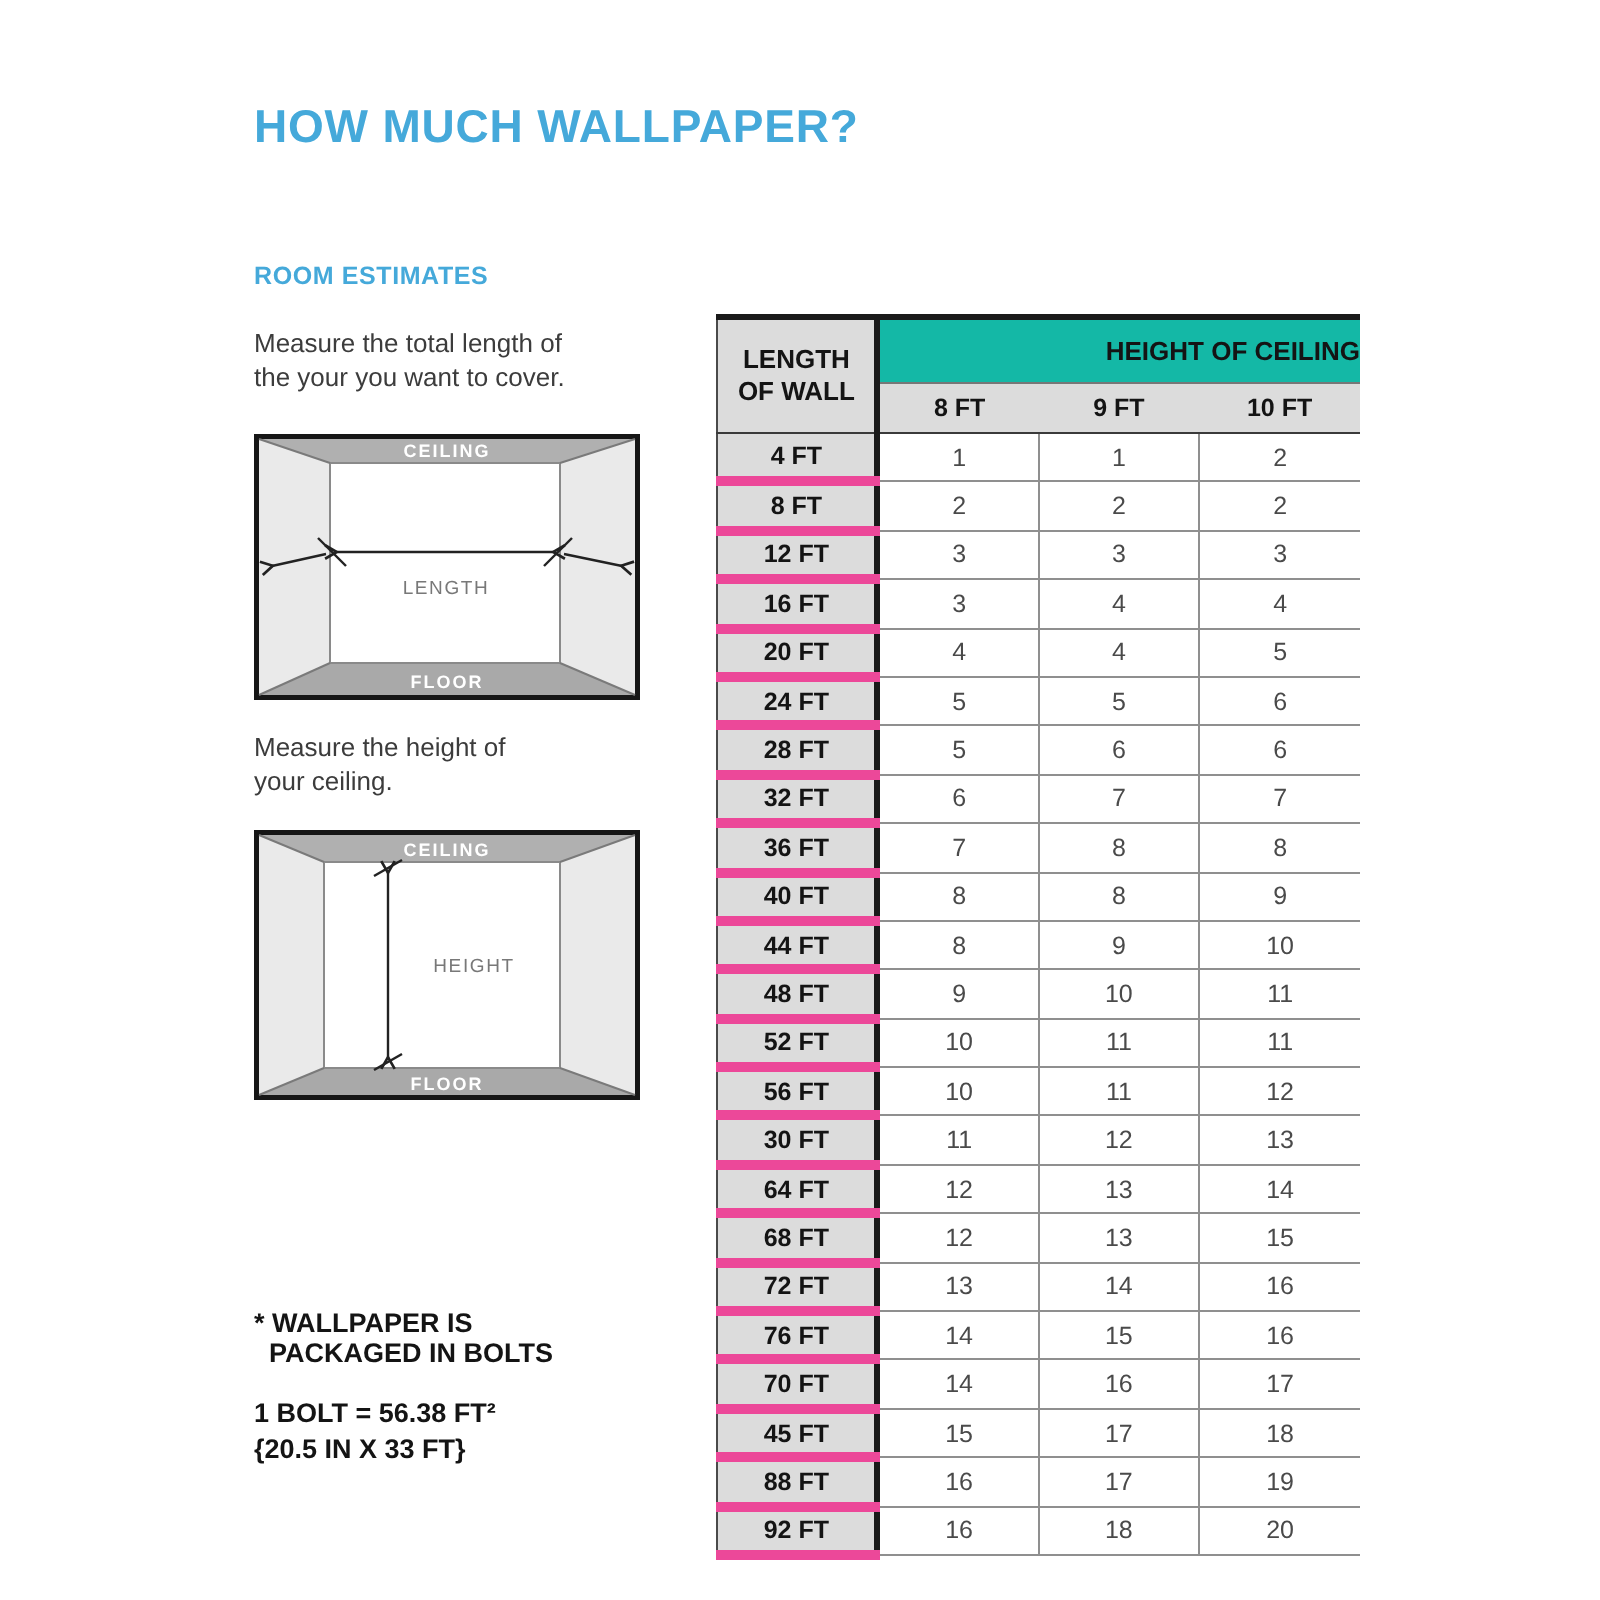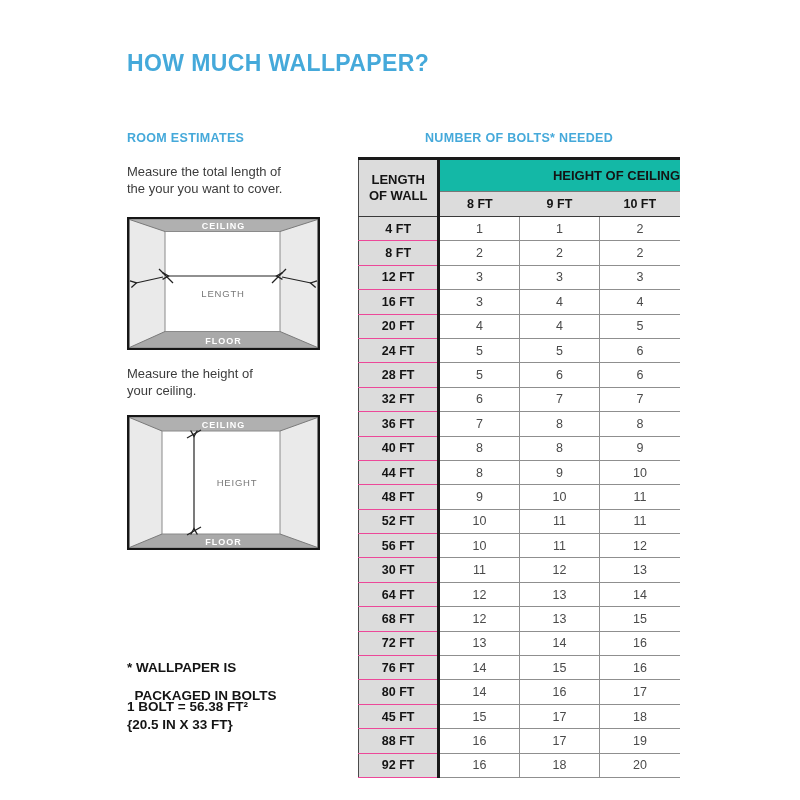--- a/index.html
+++ b/index.html
@@ -29,21 +29,21 @@
     position: absolute; left: 127px; width: 220px;
     font-size: 13px; line-height: 17px; color: #3c3c3c;
     white-space: pre-wrap;
   }
   .para-1 { top: 143px; }
   .para-2 { top: 345px; }
   .para-3 { top: 546px; }
 
   .footnote {
     position: absolute; left: 127px; top: 634px; width: 230px;
-    font-size: 13.5px; font-weight: bold; line-height: 28px; color: #141414;
+    font-size: 13.5px; font-weight: bold; line-height: 15px; color: #141414;
     white-space: pre-wrap;
   }
   .bolt-spec {
     position: absolute; left: 127px; top: 678px; width: 230px;
     font-size: 13.5px; font-weight: bold; line-height: 18px; color: #141414;
     white-space: pre-wrap;
   }
 
   .diagram { position: absolute; left: 127px; }
   .diagram-1 { top: 197px; }
@@ -78,41 +78,40 @@
   }
   tr.subhead th {
     background: #dcdcdc;
     border-bottom: 1px solid #3a3a3a;
     font-size: 12.5px; font-weight: bold; color: #141414;
     height: 25px; text-align: center;
   }
   td.rowlab {
     background: #dcdcdc;
     border-right: 3px solid #1a1a1a;
-    border-bottom: 1px solid #ec4899;
+    border-bottom: 5px solid #ec4899;
     font-size: 12.5px; font-weight: bold; color: #141414;
     height: 24.4px; text-align: center;
   }
   td.val {
     border-bottom: 1px solid #8f8f8f;
     border-left: 1px solid #8f8f8f;
     font-size: 12.5px; color: #4a4a4a;
     height: 24.4px; text-align: center;
     background: #ffffff;
   }
 </style>
 </head>
 <body>
 
 <div class="canvas">
 
   <div class="page-title">HOW MUCH WALLPAPER?</div>
 
   <div class="section-heading heading-left">ROOM ESTIMATES</div>
-  <div class="section-heading heading-table">NUMBER OF BOLTS* NEEDED</div>
 
   <div class="para para-1">Measure the total length of
 the your you want to cover.</div>
 
   <svg class="diagram diagram-1" width="193" height="133" viewBox="0 0 193 133">
     <defs>
       <marker id="arrV" viewBox="0 0 10 10" refX="2" refY="5" markerWidth="7" markerHeight="7" orient="auto-start-reverse">
         <path d="M8.5,1 L1.5,5 L8.5,9" fill="none" stroke="#222222" stroke-width="1.6"></path>
       </marker>
     </defs>
@@ -297,21 +296,21 @@
             <td class="val">14</td>
             <td class="val">16</td>
           </tr>
           <tr>
             <td class="rowlab">76 FT</td>
             <td class="val">14</td>
             <td class="val">15</td>
             <td class="val">16</td>
           </tr>
           <tr>
-            <td class="rowlab">80 FT</td>
+            <td class="rowlab">70 FT</td>
             <td class="val">14</td>
             <td class="val">16</td>
             <td class="val">17</td>
           </tr>
           <tr>
             <td class="rowlab">45 FT</td>
             <td class="val">15</td>
             <td class="val">17</td>
             <td class="val">18</td>
           </tr>

